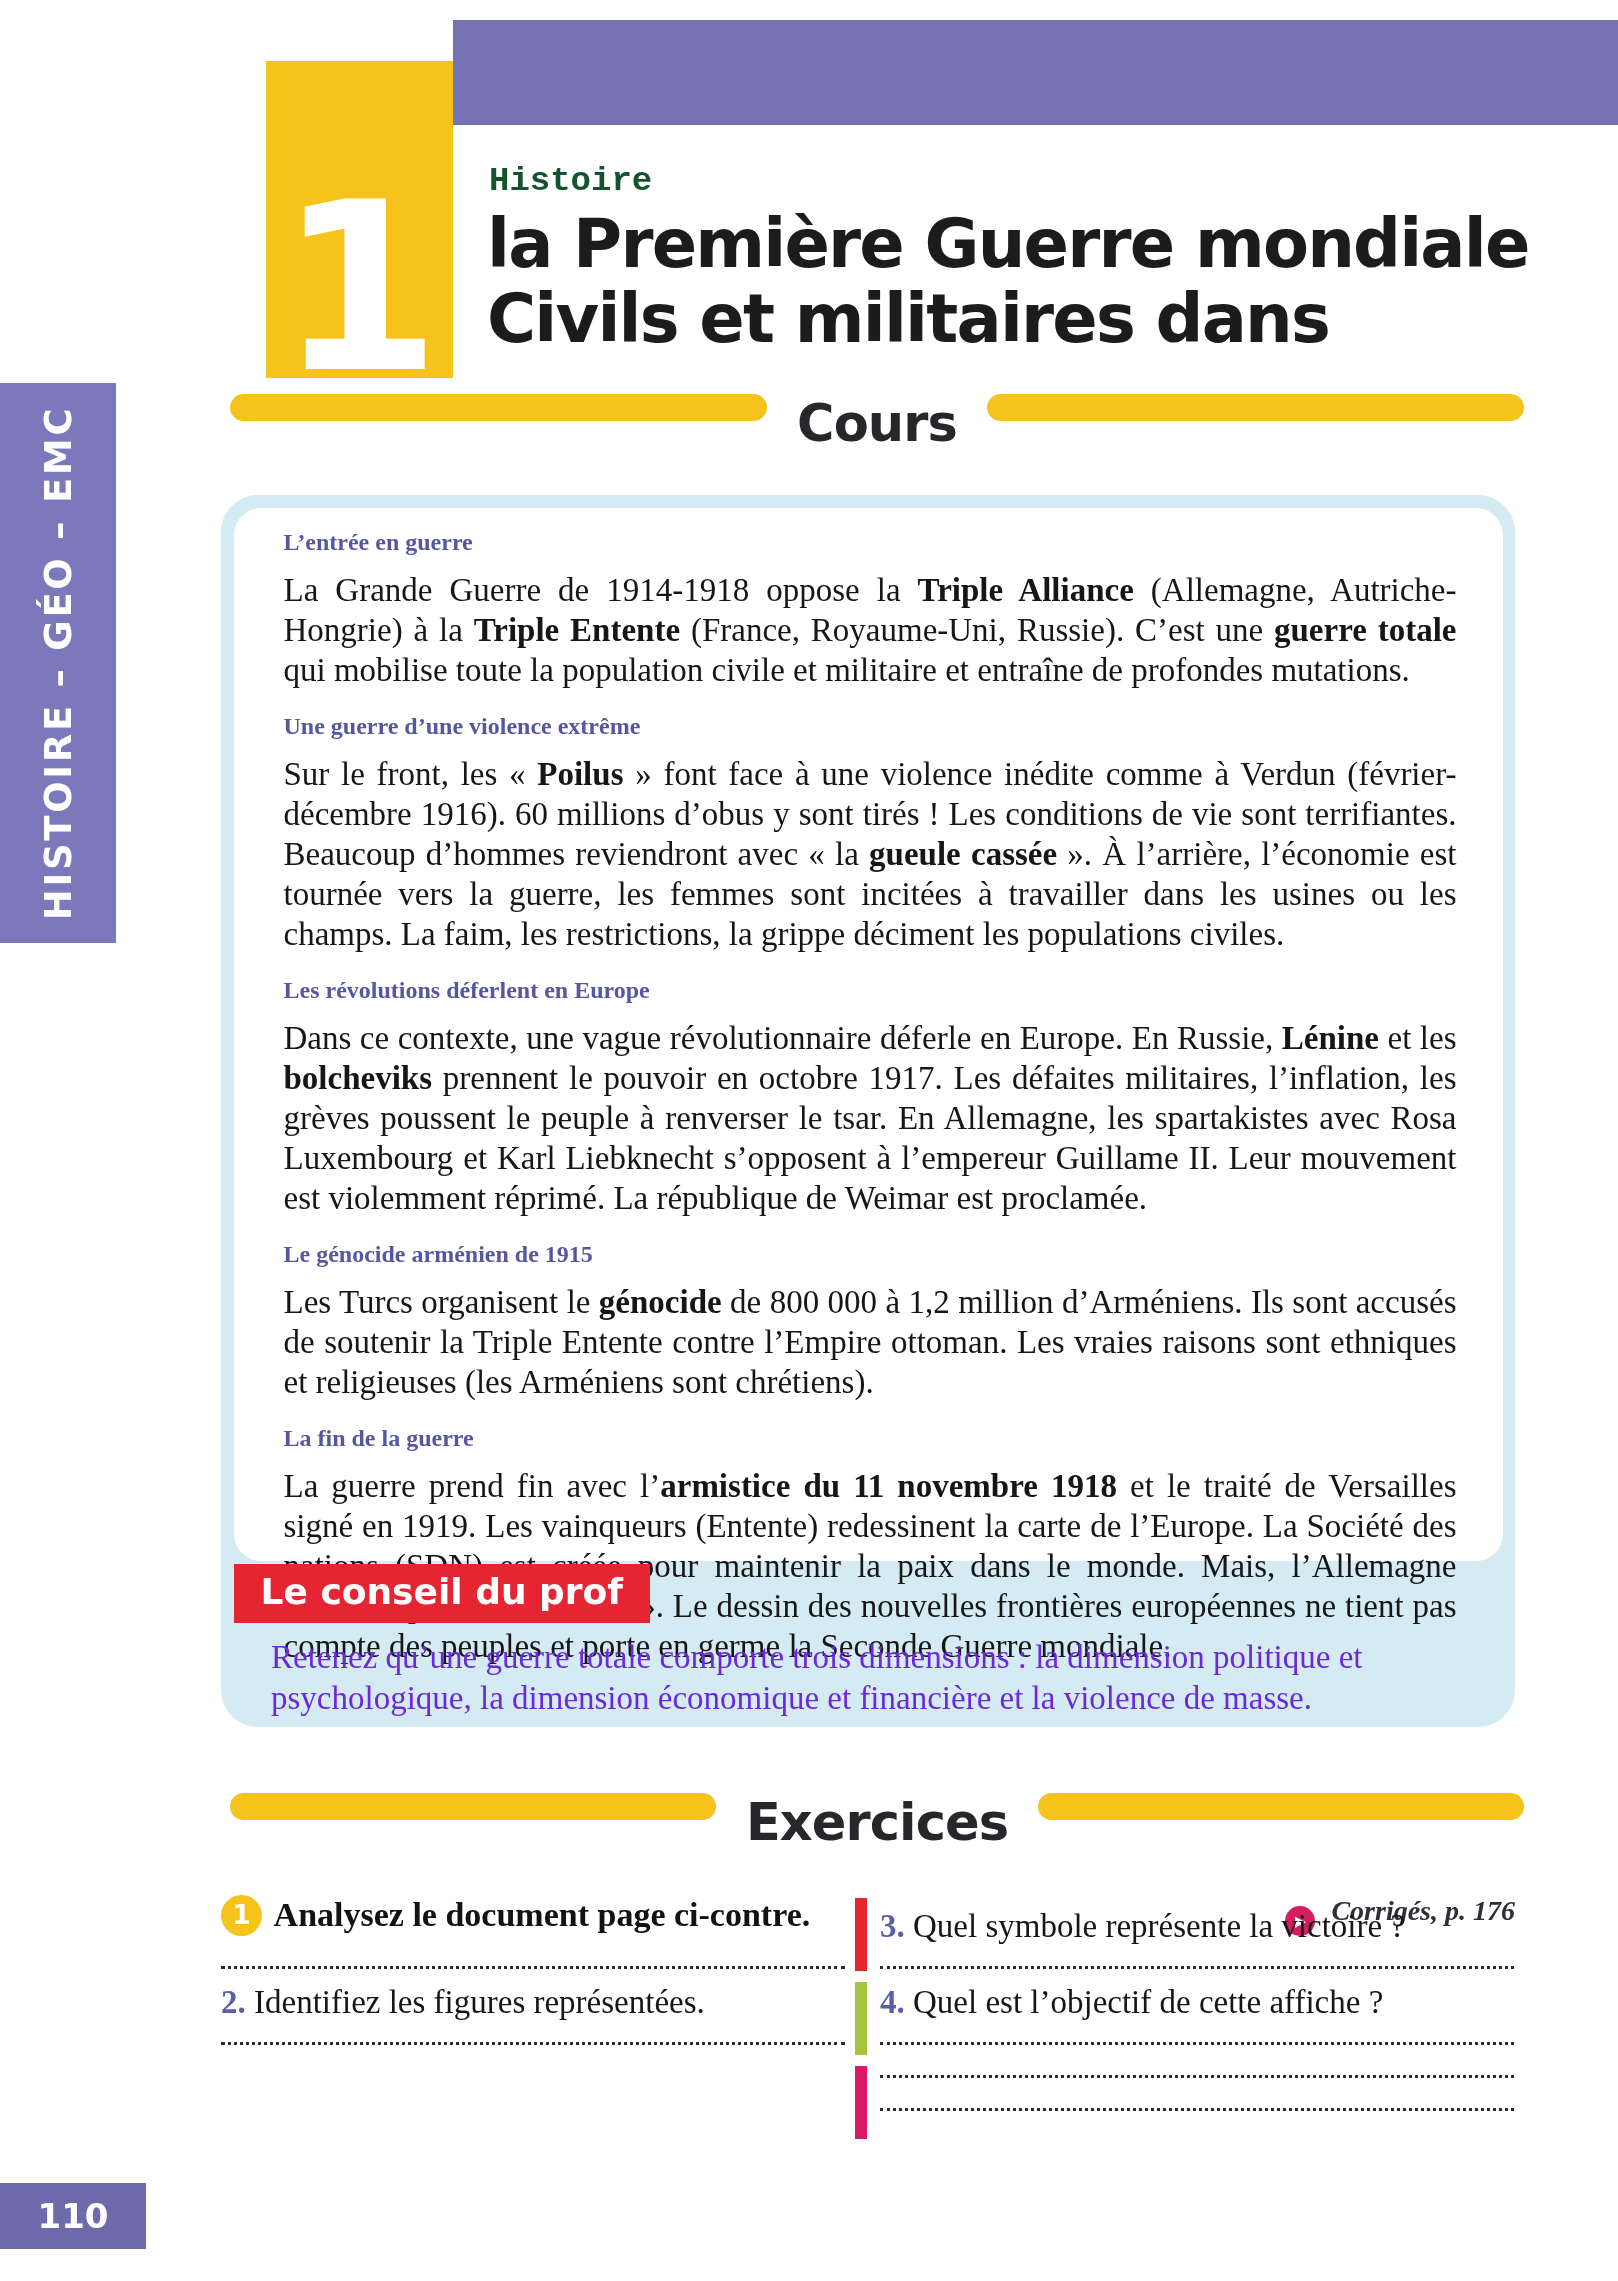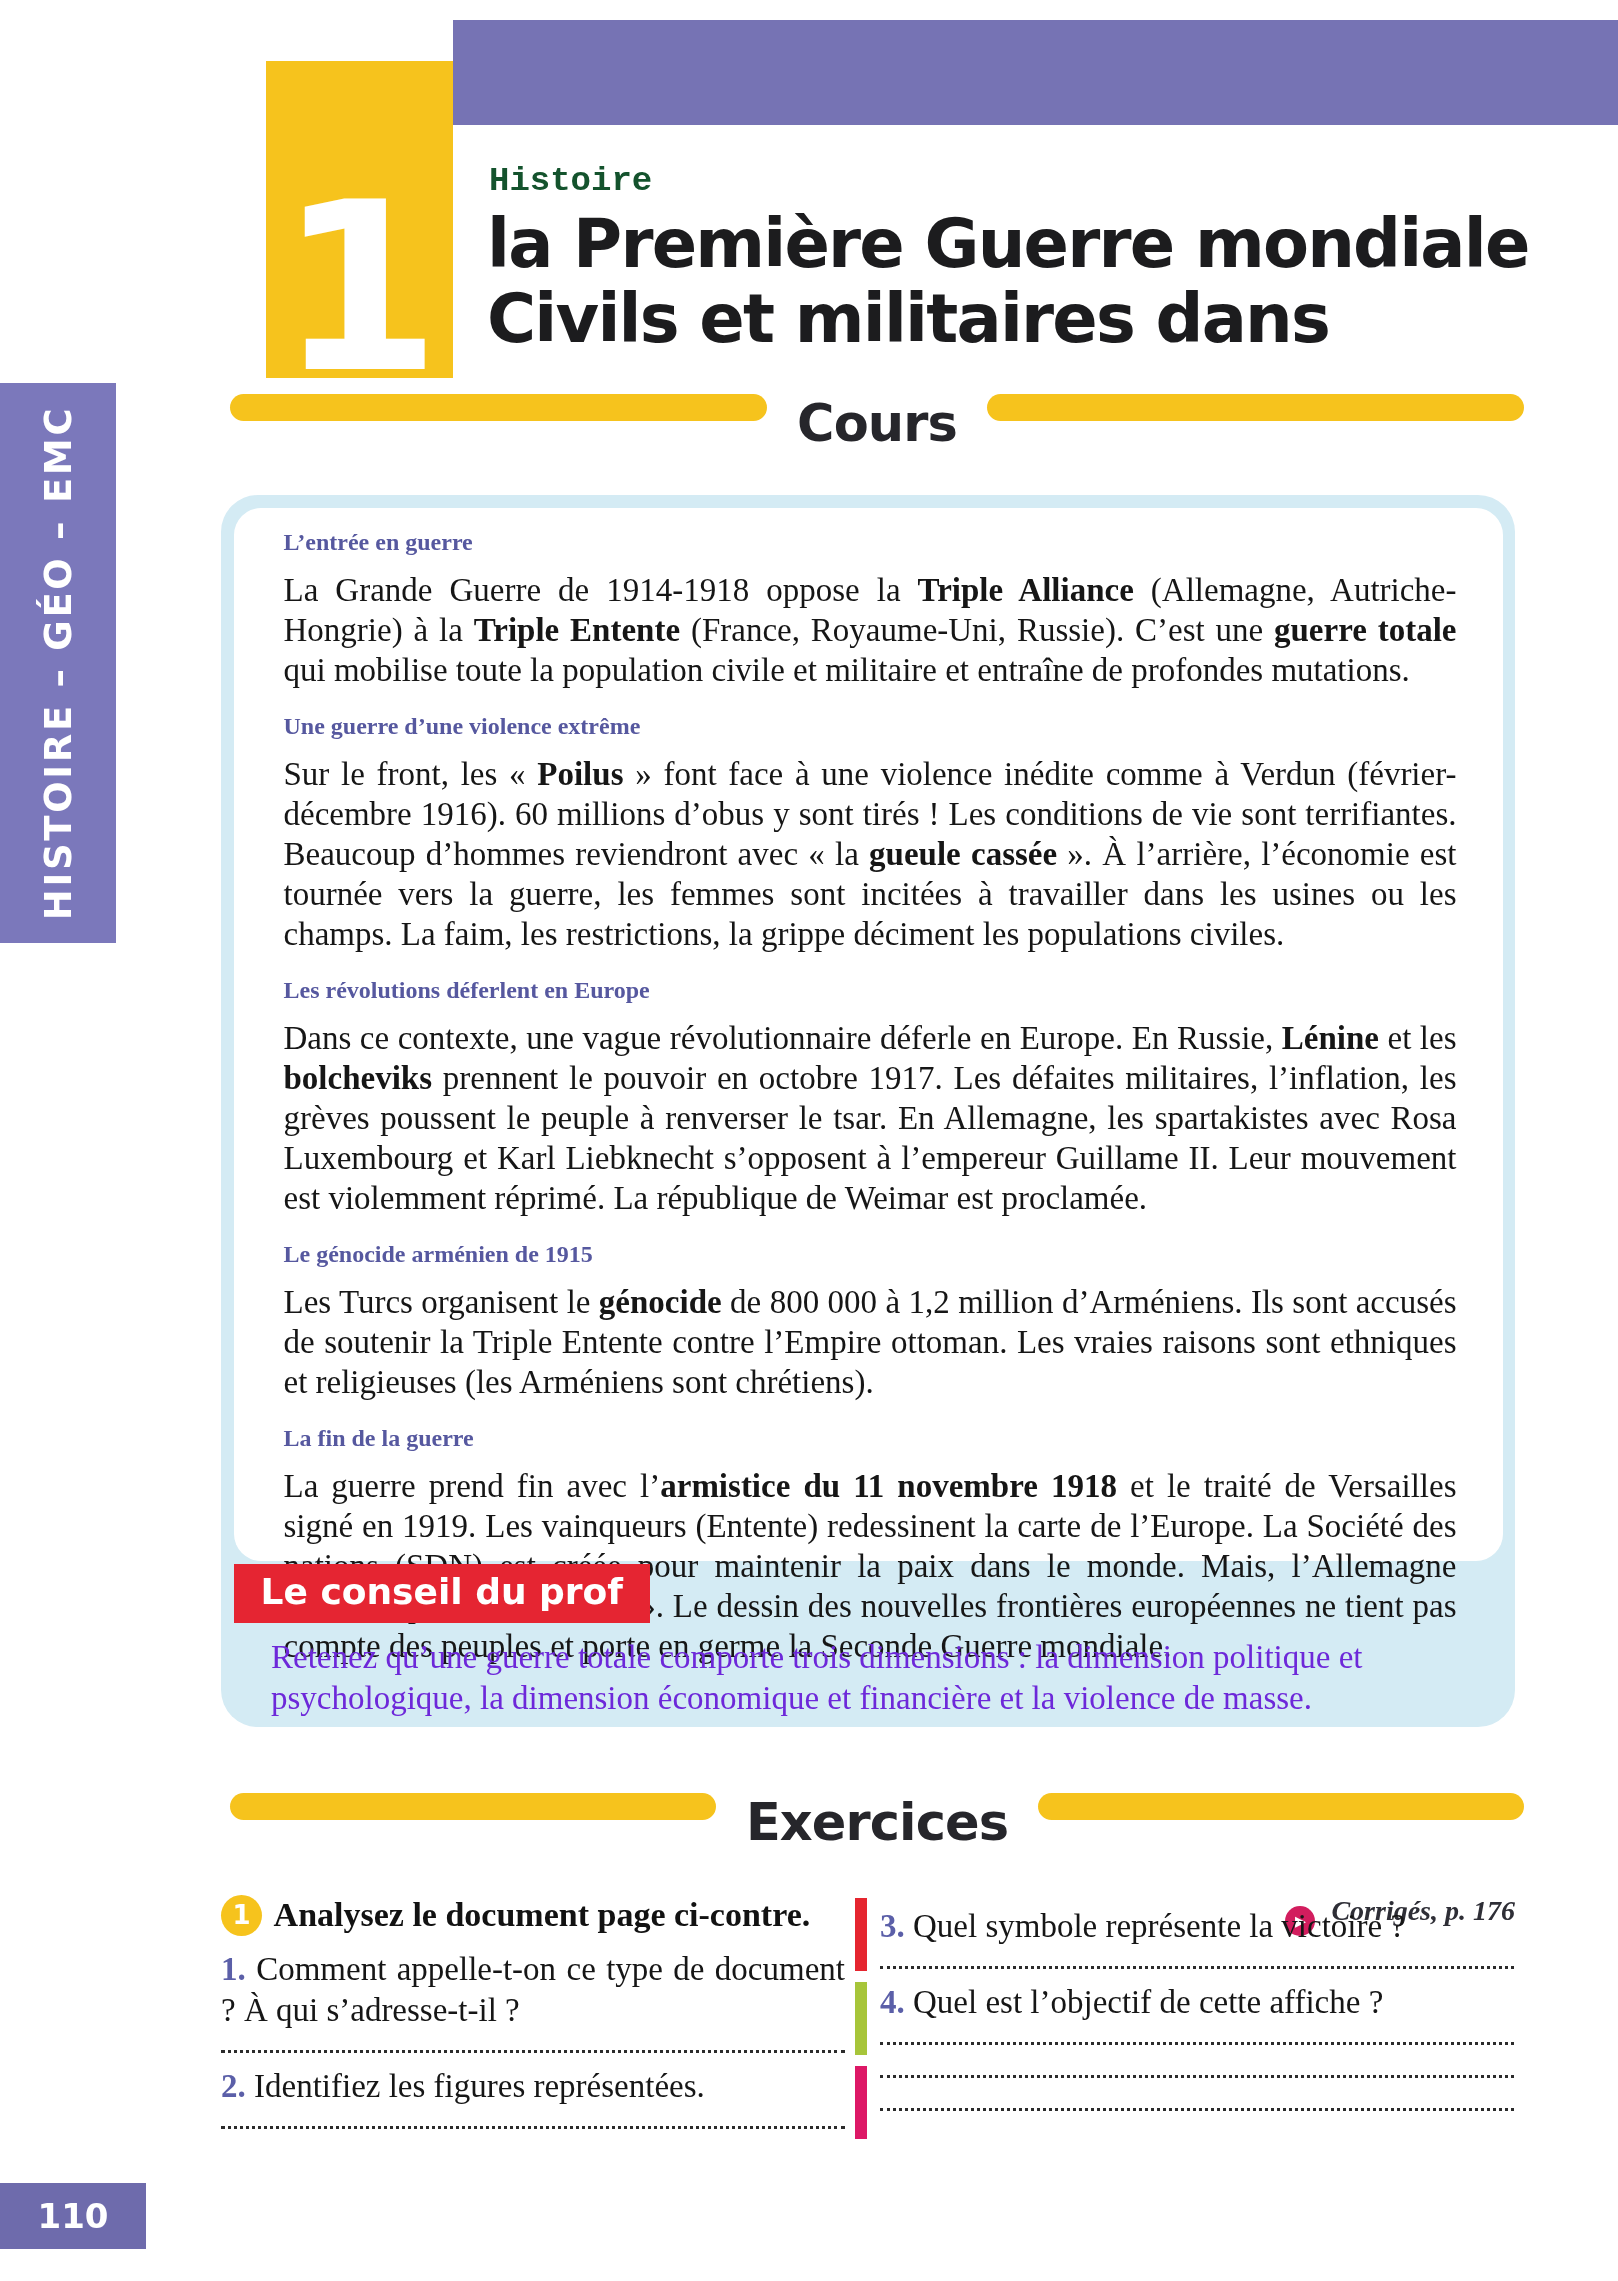--- a/index.html
+++ b/index.html
@@ -142,21 +142,20 @@
   <div class="corriges">
     <span class="play-icon">▶</span>
     <span>Corrigés, p. 176</span>
   </div>
 
   <div class="ex-col" id="ex-col-left">
     <div class="ex-lead">
       <div class="ex-badge">1</div>
       <div class="ex-lead-title">Analysez le document page ci-contre.</div>
     </div>
-  <p class="question"><span class="qnum">1. </span><span>Comment appelle-t-on ce type de document ? À qui s’adresse-t-il ?</span></p>
       <div class="dotline"></div>
       <p class="question"><span class="qnum">2. </span><span>Identifiez les figures représentées.</span></p>
       <div class="dotline"></div>
     </div>
   <div class="ex-col" id="ex-col-right">
       <p class="question"><span class="qnum">3. </span><span>Quel symbole représente la victoire ?</span></p>
       <div class="dotline"></div>
       <p class="question"><span class="qnum">4. </span><span>Quel est l’objectif de cette affiche ?</span></p>
       <div class="dotline"></div>
       <div class="dotline"></div>

